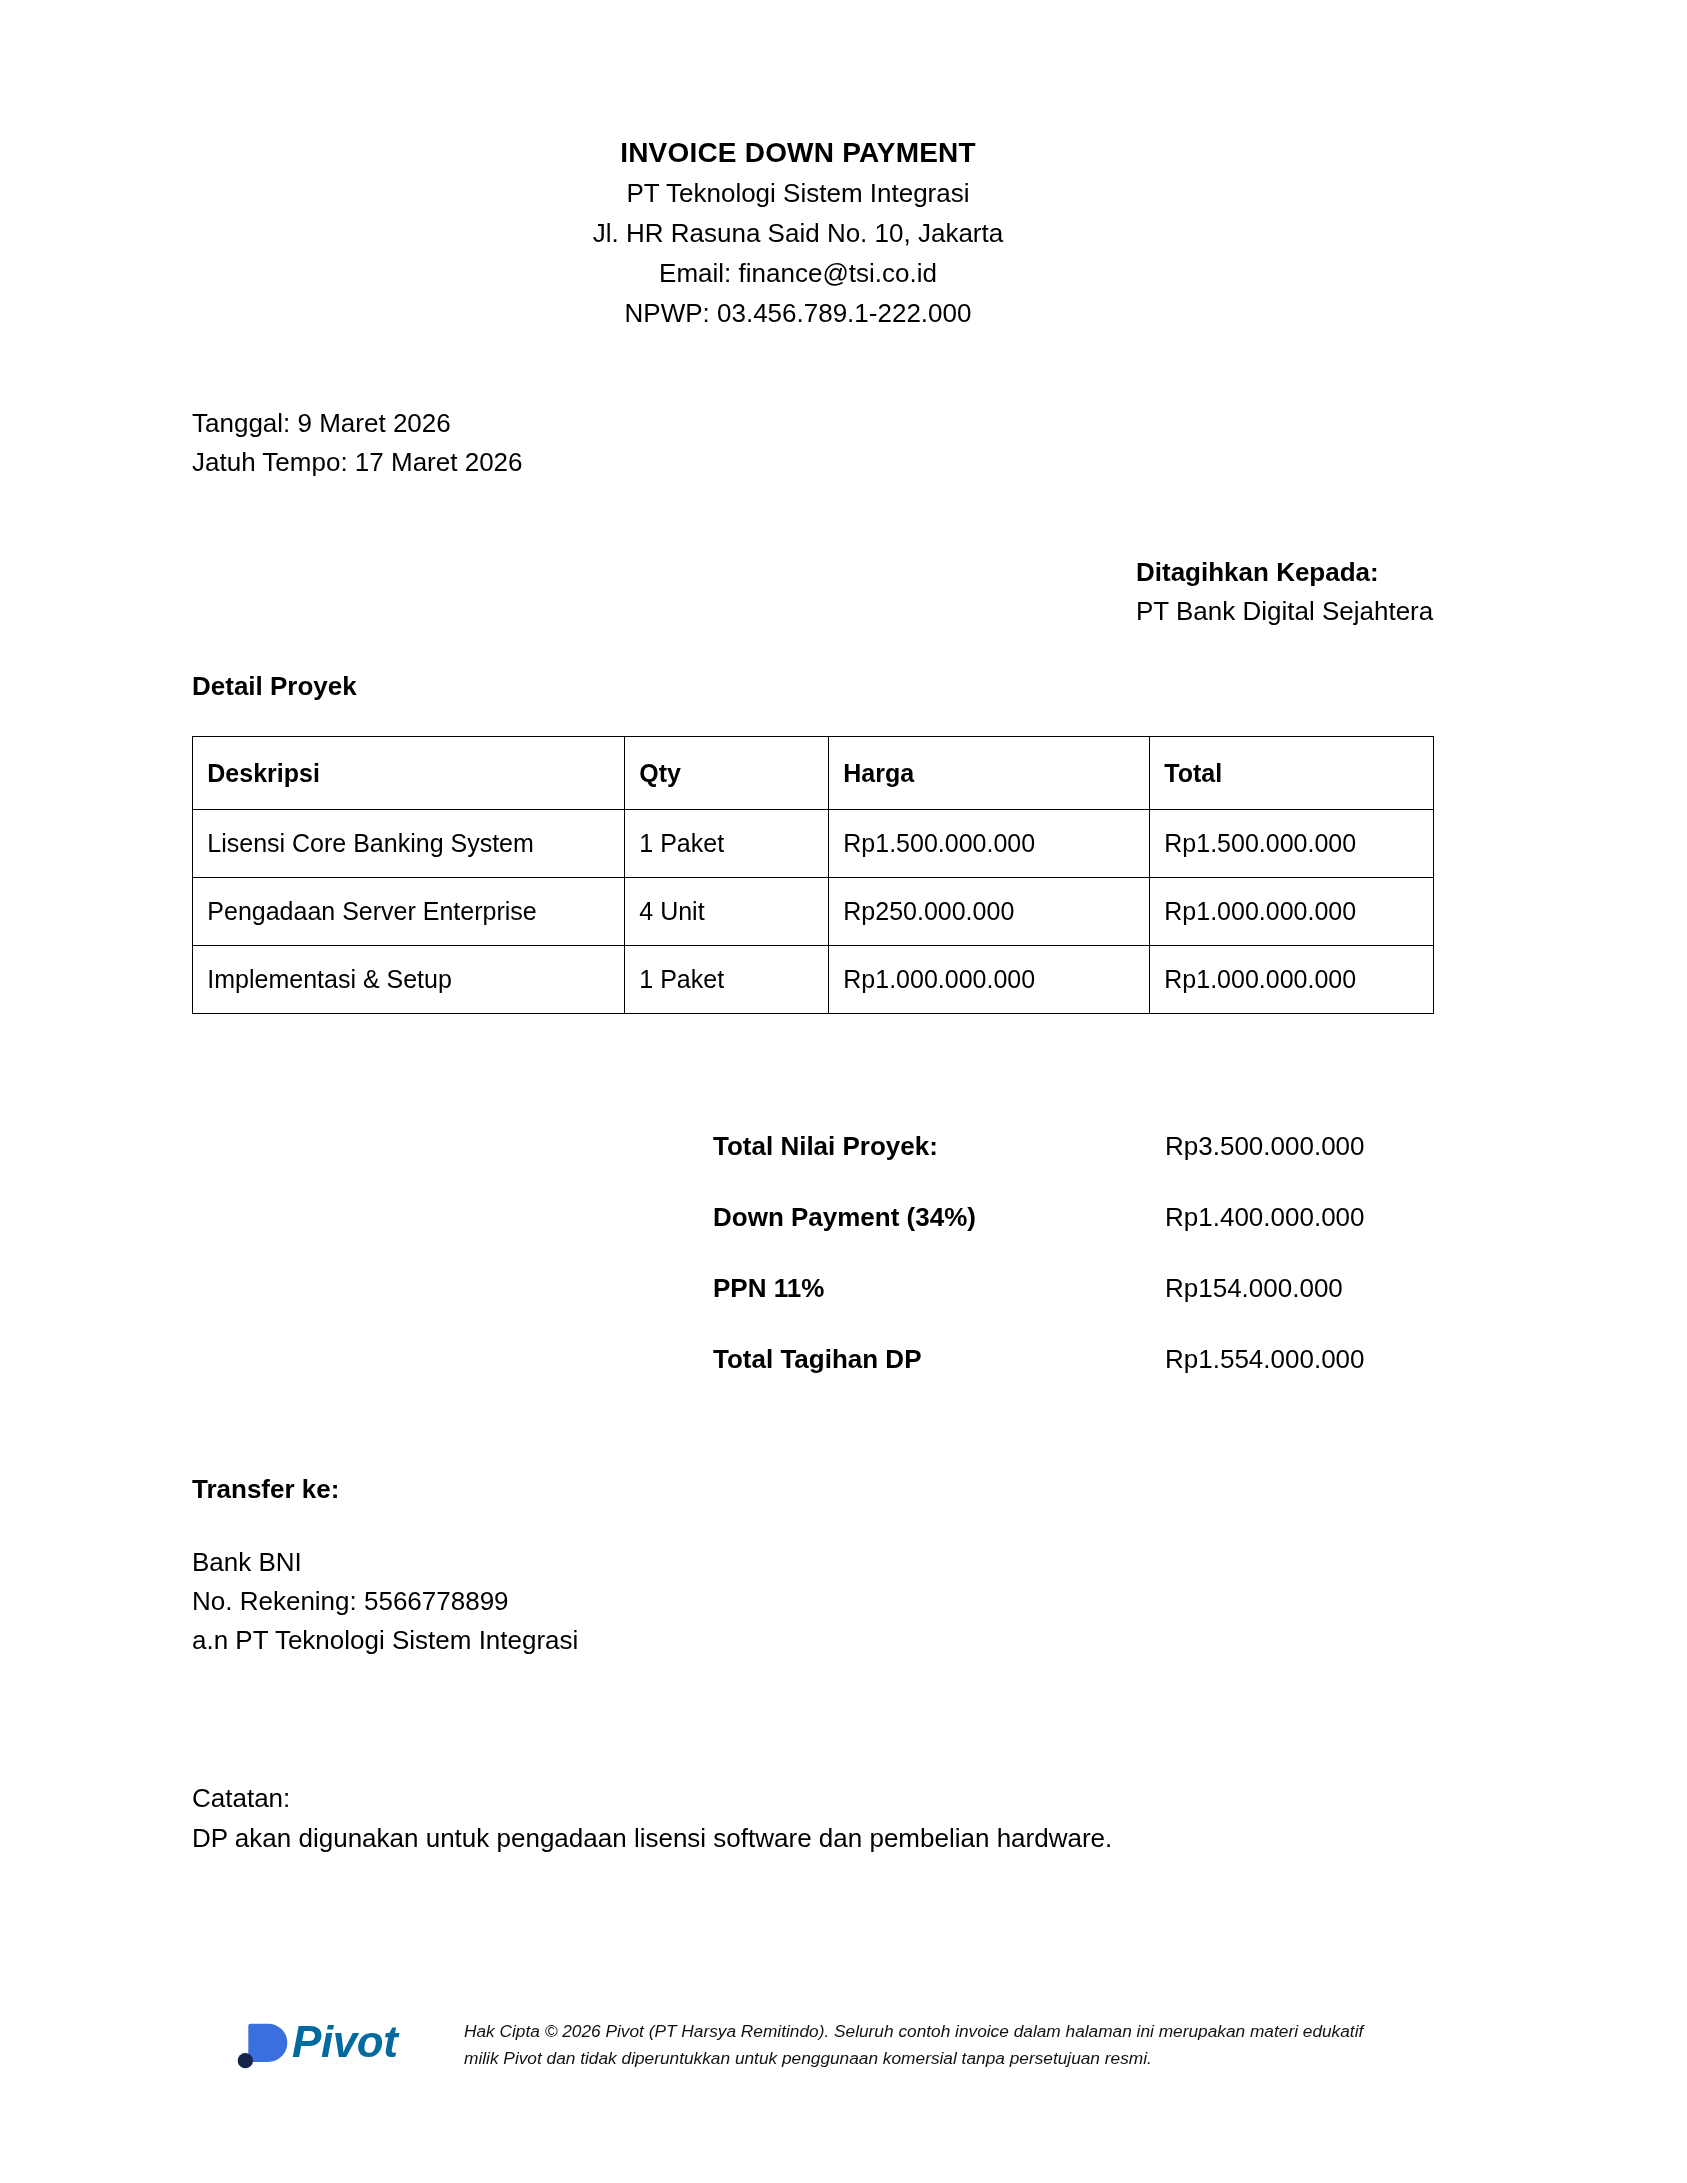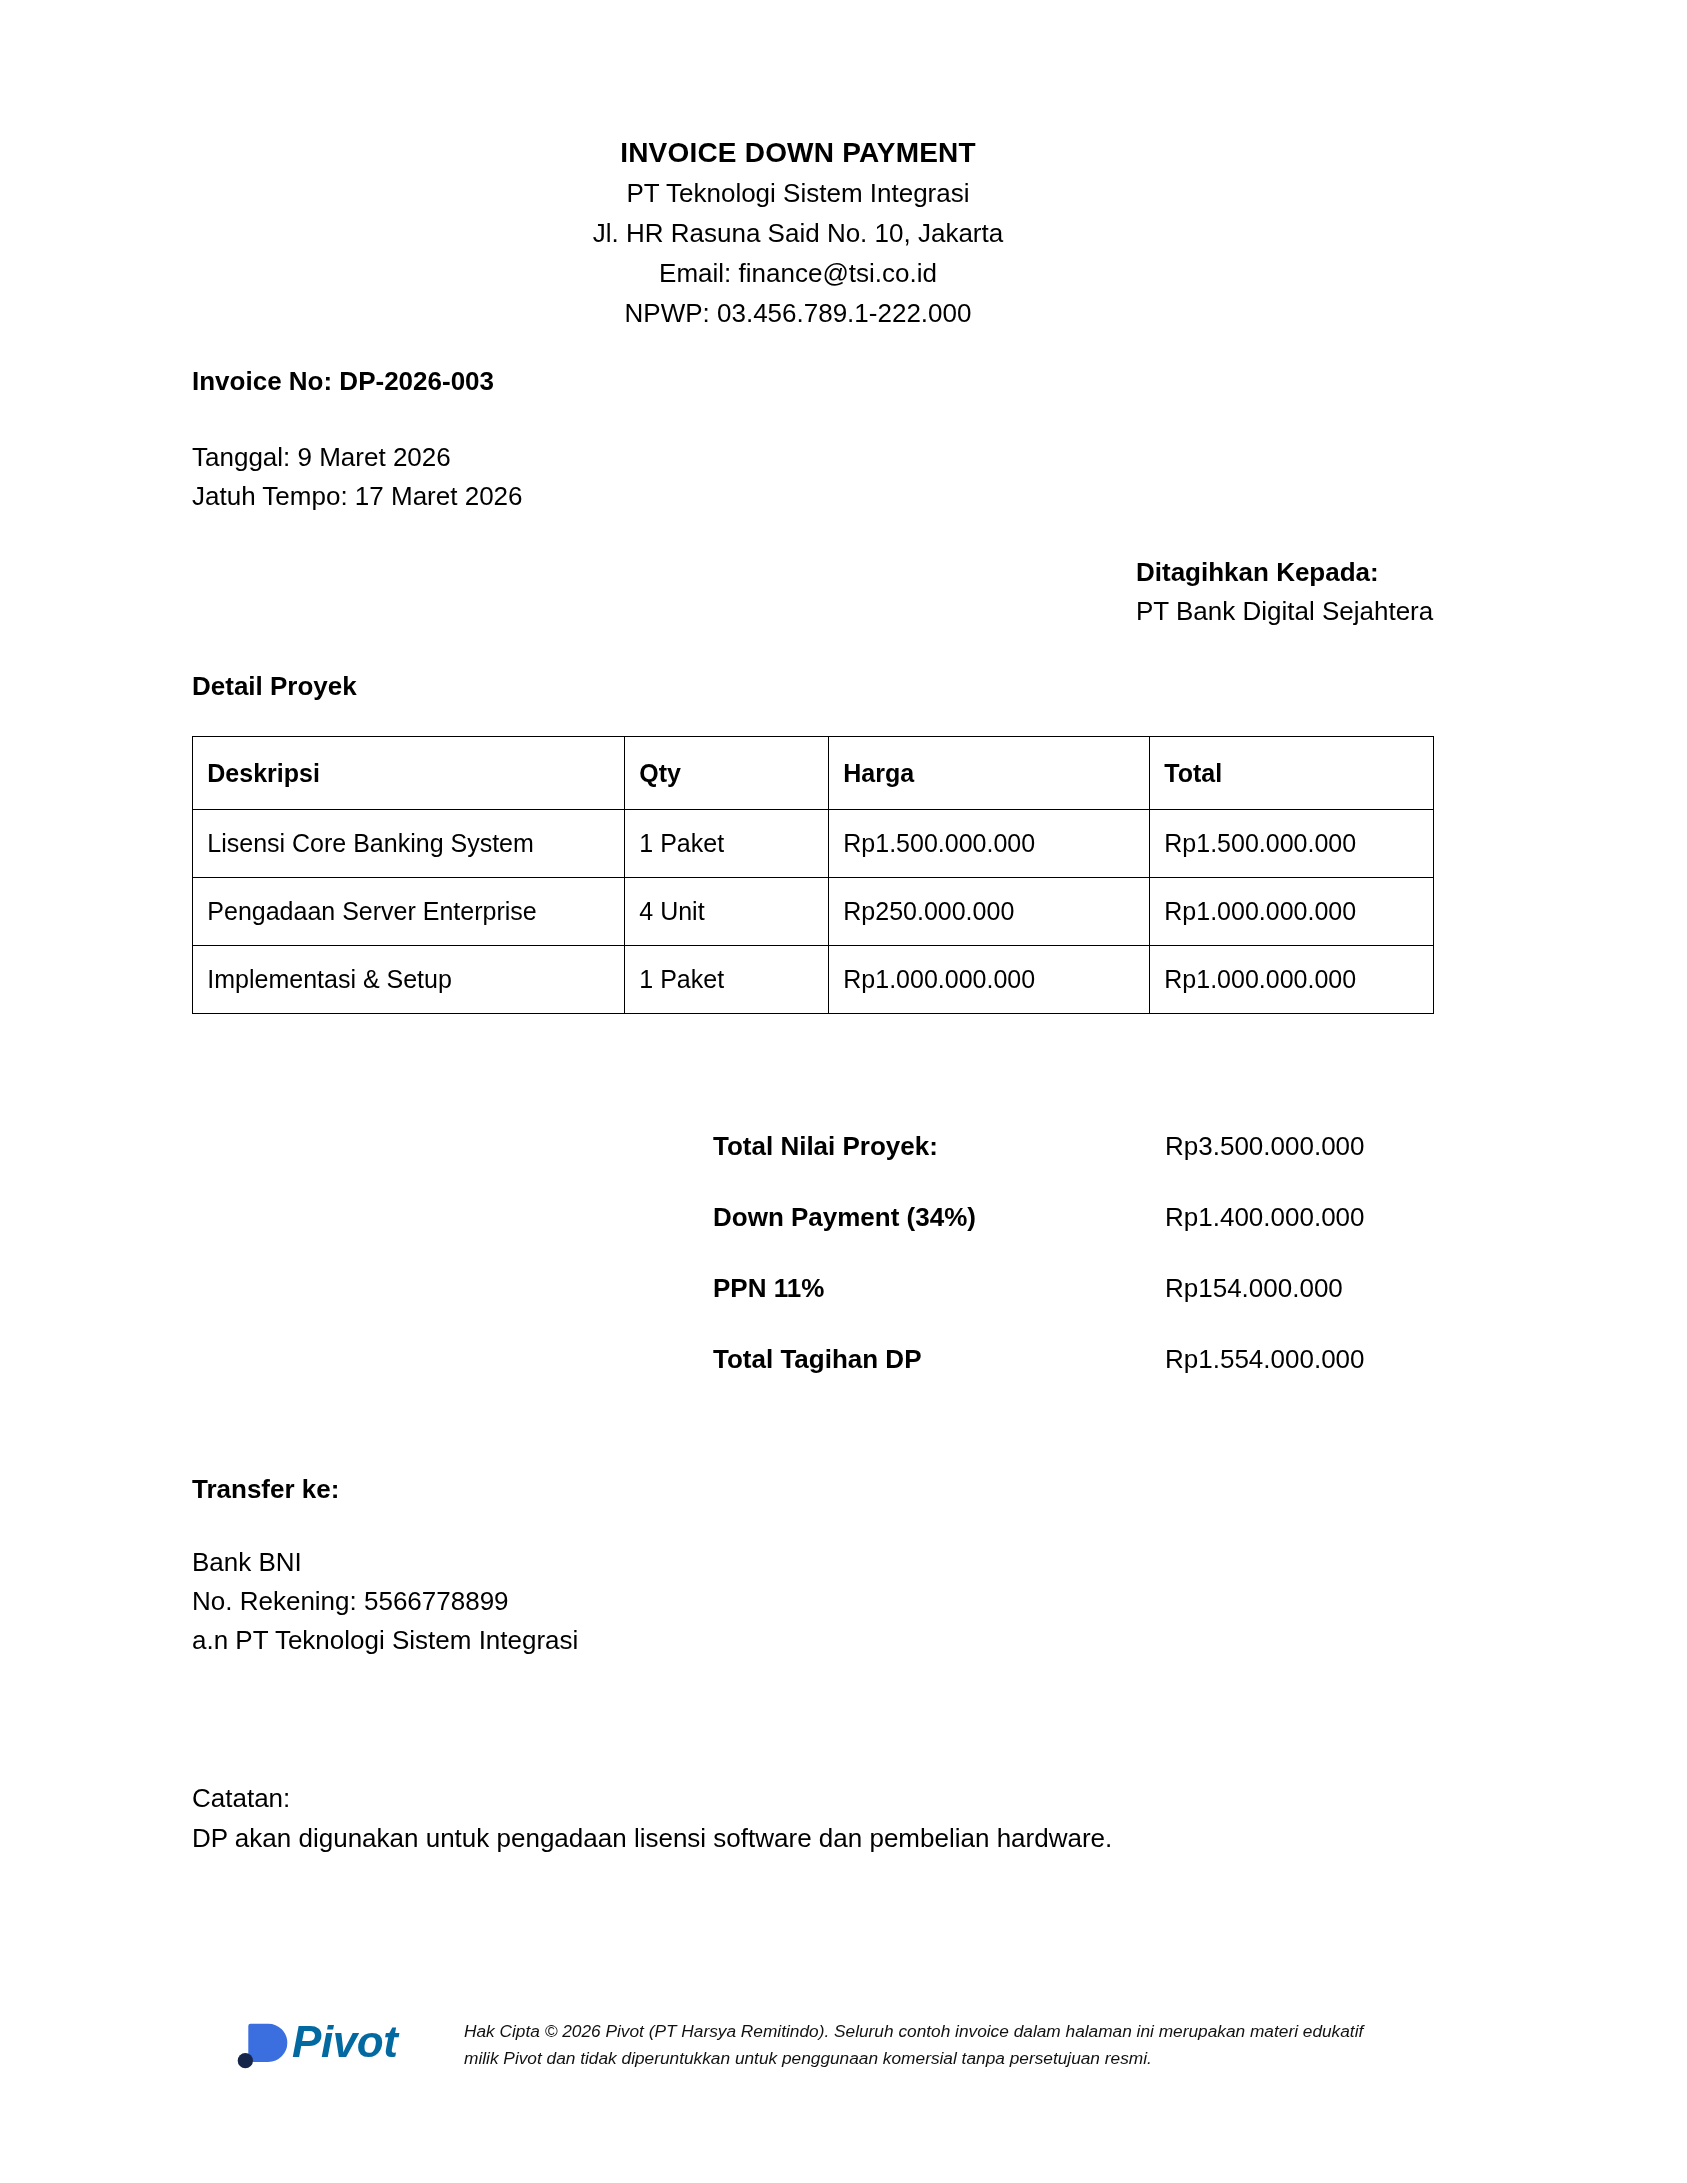--- a/index.html
+++ b/index.html
@@ -237,21 +237,20 @@
 
   <div class="doc-header">
     <div class="doc-title">INVOICE DOWN PAYMENT</div>
     <div class="doc-sub">PT Teknologi Sistem Integrasi</div>
     <div class="doc-sub">Jl. HR Rasuna Said No. 10, Jakarta</div>
     <div class="doc-sub">Email: finance@tsi.co.id</div>
     <div class="doc-sub">NPWP: 03.456.789.1-222.000</div>
   </div>
 
   <div class="meta">
-    <div class="meta-invoice-no">Invoice No: DP-2026-003</div>
     <div class="meta-dates">
       <div class="meta-line">Tanggal: 9 Maret 2026</div>
       <div class="meta-line">Jatuh Tempo: 17 Maret 2026</div>
     </div>
   </div>
 
   <div class="billto">
     <div class="billto-label">Ditagihkan Kepada:</div>
     <div class="billto-name">PT Bank Digital Sejahtera</div>
   </div>

